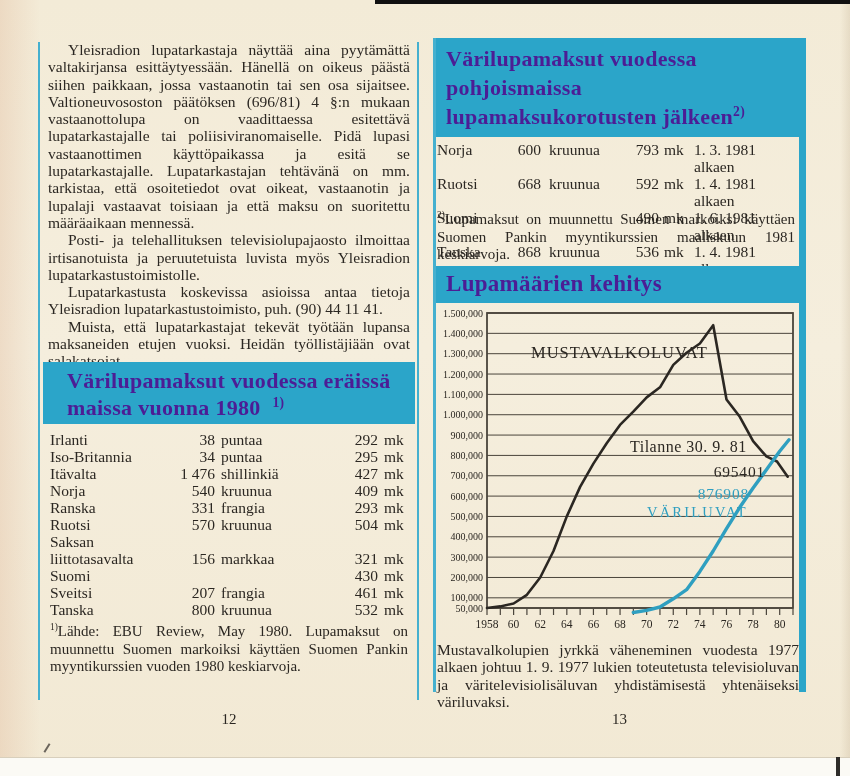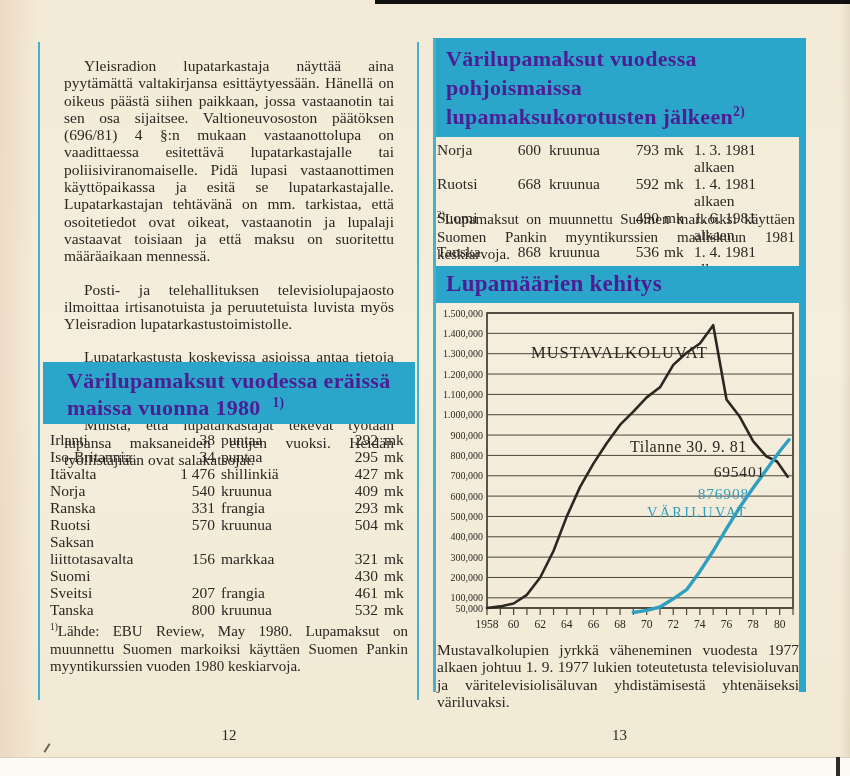--- a/index.html
+++ b/index.html
@@ -13,39 +13,39 @@
     color:#2b2722;
   }
   .abs{position:absolute;}
   .rule{position:absolute;background:#45b0cf;}
   .cyanblock{
     position:absolute;background:#2ba5c9;color:#4c1d95;
     font-weight:bold;letter-spacing:0.3px;
   }
   .cyanblock .hline{display:block;}
   .bodytext p{
-    margin:16px;text-indent:20px;text-align:justify;
+    margin:0;text-indent:20px;text-align:justify;
     font-size:15.5px;line-height:17.3px;
   }
   .footnote{
     font-size:15px;line-height:17.5px;text-align:justify;
   }
   sup{font-size:62%;vertical-align:super;line-height:0;}
   .trowL{display:grid;grid-template-columns:118px 47px 130px 33px 28px;font-size:15.5px;line-height:17px;}
   .trowL .c-amt{text-align:right;}
   .trowL .c-cur{padding-left:6px;}
   .trowL .c-mk{text-align:right;}
   .trowL .c-unit{padding-left:6px;}
   .trowR{display:grid;grid-template-columns:62px 42px 76px 42px 26px auto;font-size:15.5px;line-height:17px;}
   .trowR .c-amt{text-align:right;}
   .trowR .c-cur{padding-left:8px;}
   .trowR .c-mk{text-align:right;}
   .trowR .c-unit{padding-left:5px;}
   .trowR .c-date{padding-left:9px;}
-  .pagenum{position:absolute;font-size:15px;text-align:center;margin-top:16px;}
+  .pagenum{position:absolute;font-size:15px;text-align:center;}
   svg text{font-family:"Liberation Serif", serif;}
 </style>
 </head>
 <body>
 
 <div class="abs" style="left:375px;top:0;width:475px;height:4px;background:#101010;"></div>
 <div class="abs" style="left:0;top:757px;width:850px;height:19px;background:#fbfaf5;border-top:1px solid #d8cfbc;"></div>
 <div class="abs" style="left:836px;top:757px;width:4px;height:19px;background:#2e2c29;"></div>
 <div class="abs" style="left:46px;top:743px;width:2px;height:10px;background:#6b655c;transform:rotate(32deg);"></div>
 

